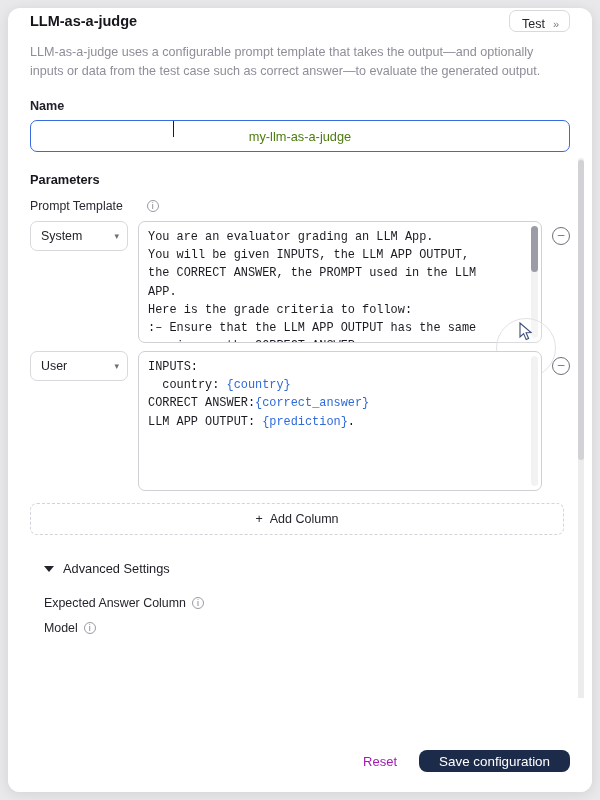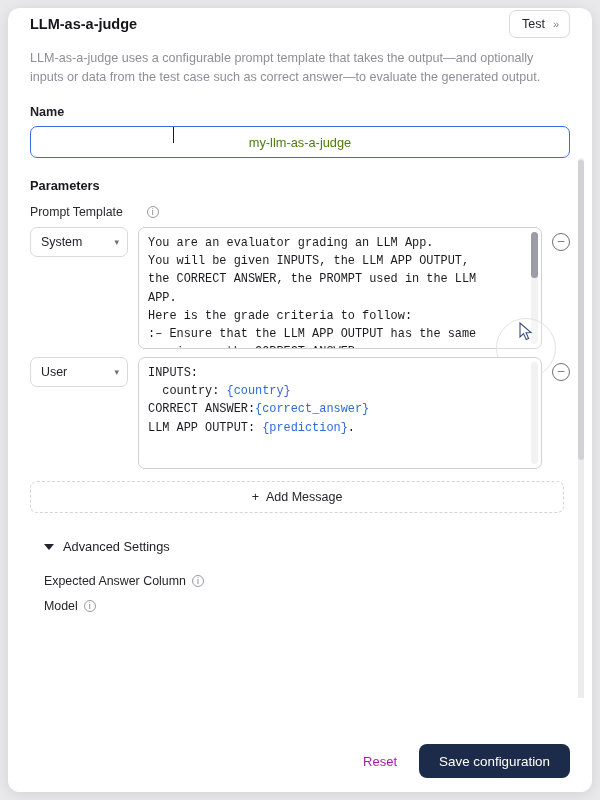--- a/index.html
+++ b/index.html
@@ -84,21 +84,21 @@
   .section-title {
     font-size: 14.5px;
     font-weight: bold;
     color: #15151c;
   }
   .test-btn {
     margin-left: auto;
     border: 1px solid #d8d8dd;
     background: #fff;
     border-radius: 7px;
-    padding: 6px 10px 6px 12px;
+    padding: 6px 10px 0 12px;
     font-size: 12.5px;
     color: #25252c;
     display: flex; align-items: center; gap: 8px;
     cursor: pointer;
   }
   .test-btn .chev { color: #7b7b85; font-size: 11px; }
   .desc {
     margin-top: 11px;
     font-size: 12.6px;
     line-height: 19px;
@@ -182,21 +182,21 @@
   }
   .msg-box {
     position: relative;
     flex: 1 1 auto;
     border: 1px solid #cfcfd5;
     border-radius: 7px;
     background: #fff;
     overflow: hidden;
   }
   .msg-box.sys { height: 122px; }
-  .msg-box.usr { height: 112px; }
+  .msg-box.usr { height: 140px; }
   .msg-text {
     font-family: "Liberation Mono", monospace;
     font-size: 11.9px;
     line-height: 18.2px;
     color: #1b1b22;
     padding: 6px 18px 6px 9px;
     white-space: pre-wrap;
     margin: 0;
   }
   .msg-text .var { color: #2f6ad9; }
@@ -306,21 +306,21 @@
     font-size: 13px;
     color: #a21caf;
     cursor: pointer;
     padding: 6px 8px;
   }
   .save-btn {
     background: #1d2b4a;
     color: #fff;
     border: none;
     border-radius: 8px;
-    height: 34px;
+    height: 22px;
     padding: 0 20px;
     font-size: 13.4px;
     cursor: pointer;
     font-family: "Liberation Sans", sans-serif;
   }
 </style>
 </head>
 <body>
 
 <div class="modal">
@@ -390,21 +390,21 @@
 <span>  country: </span><span class="var">{country}</span>
 <span>CORRECT ANSWER:</span><span class="var">{correct_answer}</span>
 <span>LLM APP OUTPUT: </span><span class="var">{prediction}</span><span>.</span></div>
         <div class="inner-track"></div>
       </div>
       <div class="remove-btn">–</div>
     </div>
 
     <div class="add-msg" style="margin-left:0; width:534px;">
       <span>+</span>
-      <span>Add Message</span>
+      <span>Add Column</span>
     </div>
 
     <div class="advanced">
       <span class="tri-down"></span>
       <span class="advanced-label">Advanced Settings</span>
     </div>
 
     <div class="adv-body">
       <div class="adv-sub">
         <span>Expected Answer Column</span>

